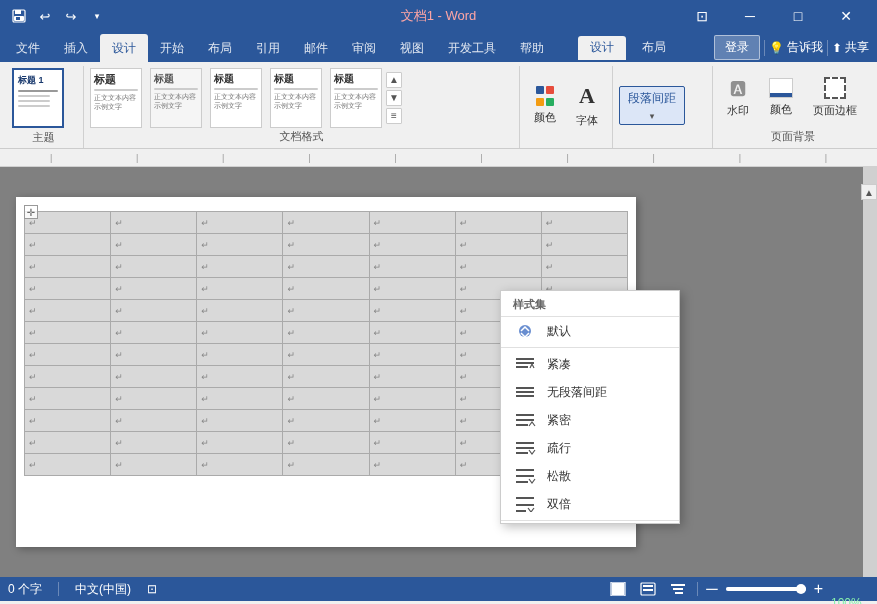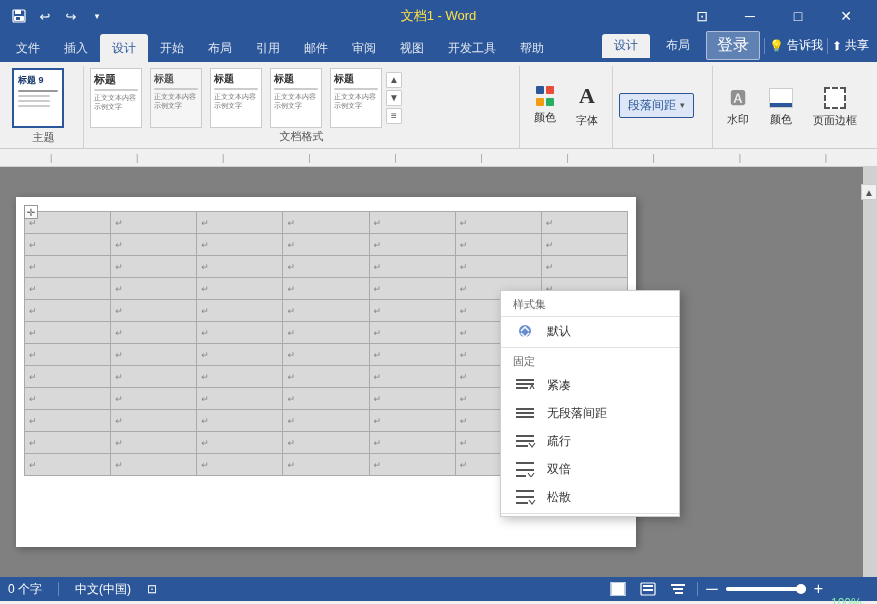--- a/index.html
+++ b/index.html
@@ -9,44 +9,45 @@
     .title-bar {
       height: 32px;
       background: #2b579a;
       display: flex;
       align-items: center;
       justify-content: space-between;
       padding: 0 8px;
       color: white;
     }
     .title-bar-left { display: flex; align-items: center; gap: 6px; }
-    .title-bar-center { font-size: 13px; color: #fde047; position: absolute; left: 50%; transform: translateX(-50%); }
+    .title-bar-center { font-size: 13px; color: #fca5a5; position: absolute; left: 50%; transform: translateX(-50%); }
     .title-bar-right { display: flex; align-items: center; gap: 2px; margin-left: auto; }
     .window-btn { width: 46px; height: 32px; display: flex; align-items: center; justify-content: center; cursor: pointer; font-size: 14px; color: white; }
     .quick-access { display: flex; align-items: center; gap: 4px; }
     .qa-btn { width: 22px; height: 22px; display: flex; align-items: center; justify-content: center; cursor: pointer; color: white; font-size: 13px; border-radius: 2px; }
     .ribbon-tab {
       padding: 6px 12px;
       font-size: 12px;
       color: rgba(255,255,255,0.85);
       cursor: pointer;
       height: 28px;
       display: flex;
       align-items: center;
       border-radius: 3px 3px 0 0;
     }
     .ribbon-tab.active { background: #f0f0f0; color: #2b579a; font-weight: 500; }
     .login-btn {
       background: rgba(255,255,255,0.25);
       color: white;
       border: 1px solid rgba(255,255,255,0.5);
       padding: 3px 10px;
-      font-size: 16px;
+      font-size: 12px;
       cursor: pointer;
       border-radius: 2px;
+      margin-left: 32px;
     }
     .style-scroll-btn { width: 16px; height: 16px; display: flex; align-items: center; justify-content: center; cursor: pointer; font-size: 10px; color: #555; border: 1px solid #ccc; background: white; border-radius: 1px; }
 
     .document-page {
       background: white;
       width: 620px;
       min-height: 350px;
       box-shadow: 2px 2px 8px rgba(0,0,0,0.3);
       position: relative;
     }
@@ -81,20 +82,21 @@
       box-shadow: 3px 3px 10px rgba(0,0,0,0.25);
       z-index: 100;
       pointer-events: all;
     }
 
     .dropdown-section-header {
       padding: 6px 12px 4px 12px;
       font-size: 11px;
       color: #666;
       border-bottom: 1px solid #e0e0e0;
+      font-weight: bold;
     }
 
     .dropdown-item {
       display: flex;
       align-items: flex-end;
       gap: 10px;
       padding: 5px 12px;
       cursor: pointer;
       font-size: 12px;
       color: #333;
@@ -309,20 +311,21 @@
       align-items: center;
       gap: 4px;
       cursor: pointer;
       padding: 3px 8px;
       border-radius: 2px;
       font-size: 12px;
       border: 1px solid #2b579a;
       background: #dce6f7;
       color: #2b579a;
       margin-right: 4px;
+      flex-direction: column;
     }
 
     
     .arrow-down { font-size: 9px; color: #555; }
   </style>
 </head>
 <body>
 
 <div class="title-bar">
   <div class="title-bar-left">
@@ -425,21 +428,21 @@
   </div>
 </div>
 
 <div class="ribbon-area">
   <div class="ribbon-toolbar-inner">
 
     <div class="rs" style="min-width:80px;">
       <div class="rs-content">
         <div style="display:flex;flex-direction:column;align-items:center;gap:2px;cursor:pointer;padding:2px;">
           <div class="theme-box">
-            <div class="theme-box-title">标题 9</div>
+            <div class="theme-box-title">标题 1</div>
             <div class="theme-box-line"></div>
             <div class="theme-box-line2"></div>
             <div class="theme-box-line2"></div>
             <div class="theme-box-line2"></div>
           </div>
         </div>
       </div>
       <div class="rs-label">主题</div>
     </div>
 
@@ -524,20 +527,21 @@
           <div style="width:24px;height:20px;background:white;border:1px solid #ccc;position:relative;">
             <div style="position:absolute;bottom:0;left:0;right:0;height:4px;background:#2b579a;"></div>
           </div>
           <span>颜色</span>
         </div>
         <div class="page-btn">
           <div style="width:22px;height:22px;border:2px dashed #555;background:white;"></div>
           <span>页面边框</span>
         </div>
       </div>
+      <div class="rs-label">页面背景</div>
     </div>
 
     <div class="collapse-btn">▲</div>
   </div>
 </div>
 
 <div class="ruler-h">
   <div style="width:100%;display:flex;align-items:center;justify-content:space-around;font-size:9px;color:#999;">
     <span>|</span>
       <span>|</span>
@@ -686,21 +690,20 @@
           <circle cx="11" cy="8" r="6" fill="#4472c4" opacity="0.8"></circle>
           <path d="M7 8 L11 4 L15 8" stroke="white" stroke-width="1.5" fill="none"></path>
           <path d="M7 10 L11 14 L15 10" stroke="white" stroke-width="1.5" fill="none"></path>
         </svg>
       </div>
       <span>默认</span>
     </div>
 
     <div class="dropdown-divider"></div>
 
-    <div class="dropdown-section-label">固定</div>
 
     <div class="dropdown-item">
       <div class="dropdown-item-icon">
         <svg width="22" height="16" viewBox="0 0 22 16">
           <rect x="2" y="2" width="18" height="2" fill="#555"></rect>
           <rect x="2" y="6" width="18" height="2" fill="#555"></rect>
           <rect x="2" y="10" width="12" height="2" fill="#555"></rect>
           <path d="M16 12 L18 8 L20 12" stroke="#555" stroke-width="1.2" fill="none"></path>
         </svg>
       </div>
@@ -711,55 +714,66 @@
       <div class="dropdown-item-icon">
         <svg width="22" height="16" viewBox="0 0 22 16">
           <rect x="2" y="3" width="18" height="2" fill="#555"></rect>
           <rect x="2" y="7" width="18" height="2" fill="#555"></rect>
           <rect x="2" y="11" width="18" height="2" fill="#555"></rect>
         </svg>
       </div>
       <span>无段落间距</span>
     </div>
 
+    <div class="dropdown-item">
+      <div class="dropdown-item-icon">
+        <svg width="22" height="16" viewBox="0 0 22 16">
+          <rect x="2" y="2" width="18" height="2" fill="#555"></rect>
+          <rect x="2" y="7" width="18" height="2" fill="#555"></rect>
+          <rect x="2" y="12" width="12" height="2" fill="#555"></rect>
+          <path d="M15 14 L18 10 L21 14" stroke="#555" stroke-width="1.2" fill="none"></path>
+        </svg>
+      </div>
+      <span>紧密</span>
+    </div>
 
     <div class="dropdown-item">
       <div class="dropdown-item-icon">
         <svg width="22" height="16" viewBox="0 0 22 16">
           <rect x="2" y="2" width="18" height="2" fill="#555"></rect>
           <rect x="2" y="7" width="18" height="2" fill="#555"></rect>
           <rect x="2" y="12" width="12" height="2" fill="#555"></rect>
           <path d="M15 10 L18 14 L21 10" stroke="#555" stroke-width="1.2" fill="none"></path>
         </svg>
       </div>
       <span>疏行</span>
     </div>
 
     <div class="dropdown-item">
       <div class="dropdown-item-icon">
         <svg width="22" height="16" viewBox="0 0 22 16">
           <rect x="2" y="1" width="18" height="2" fill="#555"></rect>
+          <rect x="2" y="7" width="18" height="2" fill="#555"></rect>
+          <rect x="2" y="13" width="12" height="2" fill="#555"></rect>
+          <path d="M15 11 L18 15 L21 11" stroke="#555" stroke-width="1.2" fill="none"></path>
+        </svg>
+      </div>
+      <span>松散</span>
+    </div>
+
+    <div class="dropdown-item">
+      <div class="dropdown-item-icon">
+        <svg width="22" height="16" viewBox="0 0 22 16">
+          <rect x="2" y="1" width="18" height="2" fill="#555"></rect>
           <rect x="2" y="8" width="18" height="2" fill="#555"></rect>
           <rect x="2" y="14" width="10" height="2" fill="#555"></rect>
           <path d="M14 12 L17 16 L20 12" stroke="#555" stroke-width="1.2" fill="none"></path>
         </svg>
       </div>
       <span>双倍</span>
-    </div>
-
-    <div class="dropdown-item">
-      <div class="dropdown-item-icon">
-        <svg width="22" height="16" viewBox="0 0 22 16">
-          <rect x="2" y="1" width="18" height="2" fill="#555"></rect>
-          <rect x="2" y="7" width="18" height="2" fill="#555"></rect>
-          <rect x="2" y="13" width="12" height="2" fill="#555"></rect>
-          <path d="M15 11 L18 15 L21 11" stroke="#555" stroke-width="1.2" fill="none"></path>
-        </svg>
-      </div>
-      <span>松散</span>
     </div>
 
     <div class="dropdown-divider"></div>
 
   </div>
 
 </div>
 
 <div class="status-bar">
   <span>0 个字</span>

